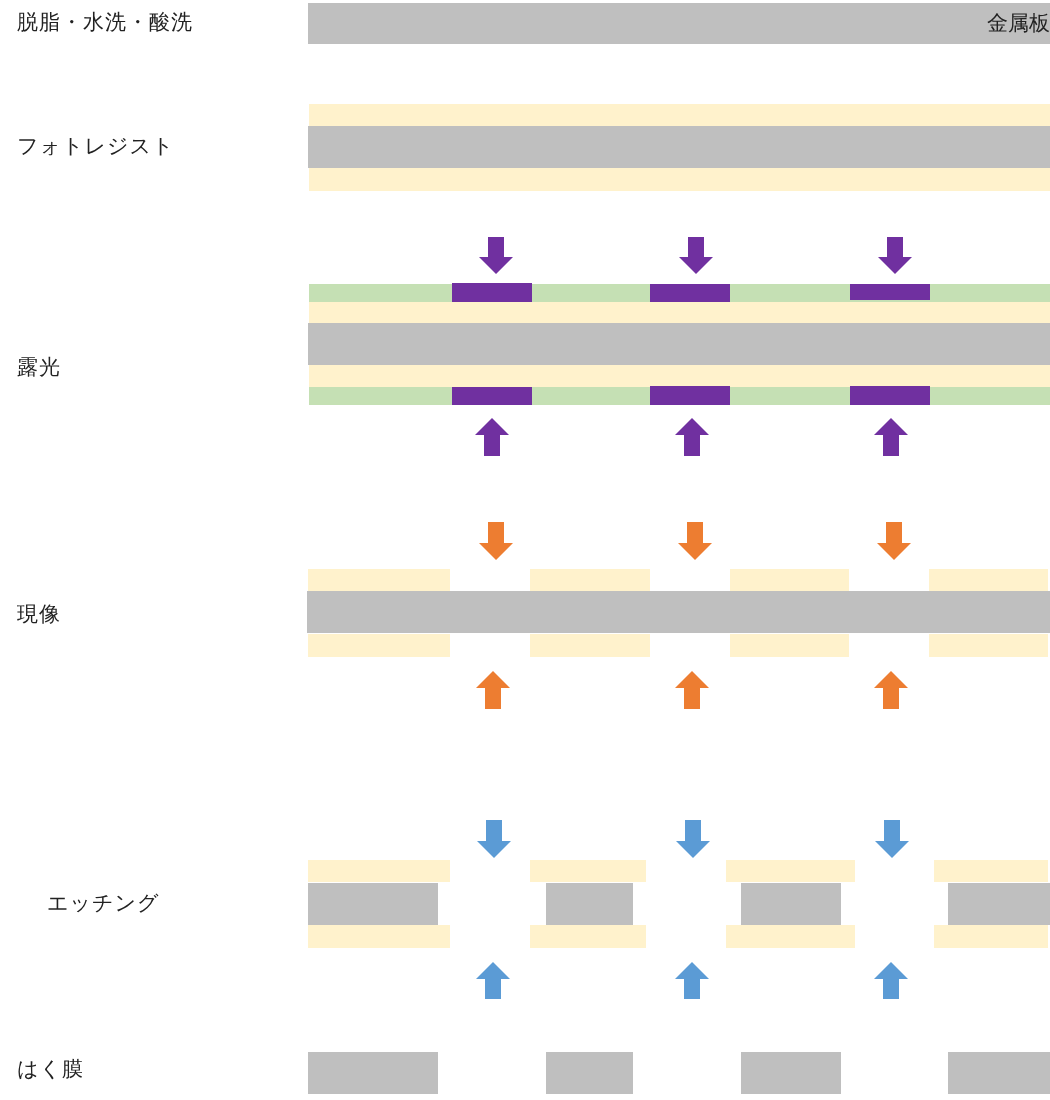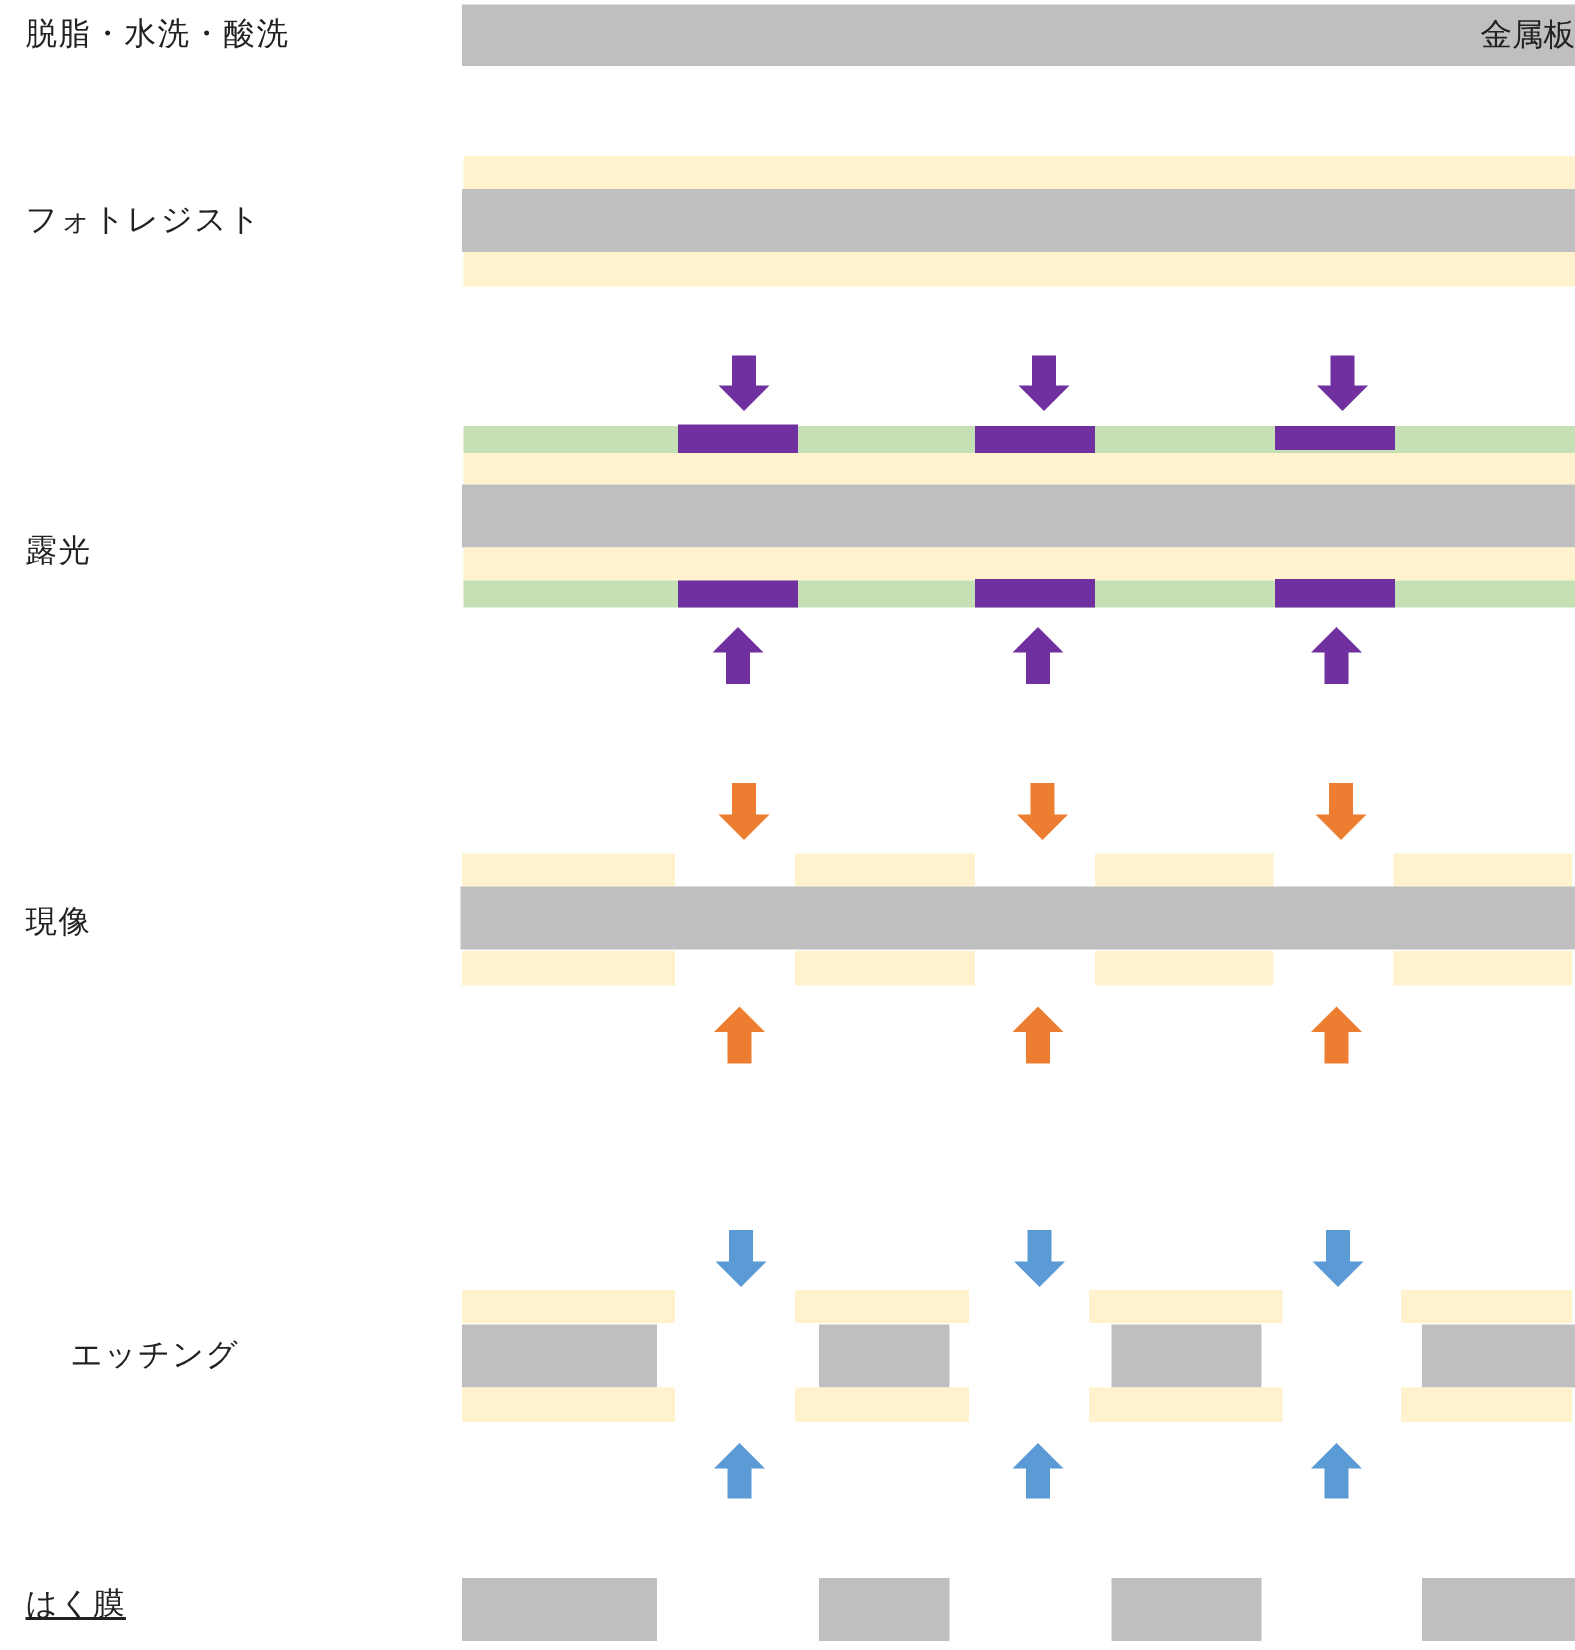--- a/index.html
+++ b/index.html
@@ -15,21 +15,21 @@
   svg.arrow { position: absolute; overflow: visible; }
 </style>
 </head>
 <body>
 
 <div class="label" style="top:10px;">脱脂・水洗・酸洗</div>
 <div class="label" style="top:134px;">フォトレジスト</div>
 <div class="label" style="top:331px;margin-top:24px;">露光</div>
 <div class="label" style="top:602px;">現像</div>
 <div class="label" style="top:891px;margin-left:30px;">エッチング</div>
-<div class="label" style="top:1057px;text-decoration:underline;">はく膜</div>
+<div class="label" style="top:1057px;">はく膜</div>
 
 <div class="rect metal" style="left:308px; top:3px; width:742px; height:41px;"></div>
 <div class="plate-text" style="left:308px; top:3px; width:742px;">金属板</div>
 
 <div class="rect resist" style="left:309px; top:104px; width:741px; height:22px;"></div>
 <div class="rect metal" style="left:308px; top:126px; width:742px; height:42px;"></div>
 <div class="rect resist" style="left:309px; top:168px; width:741px; height:23px;"></div>
 
 <div id="exposure-group">
   <div class="rect film" style="left:309px; top:284px; width:741px; height:18px;"></div>

